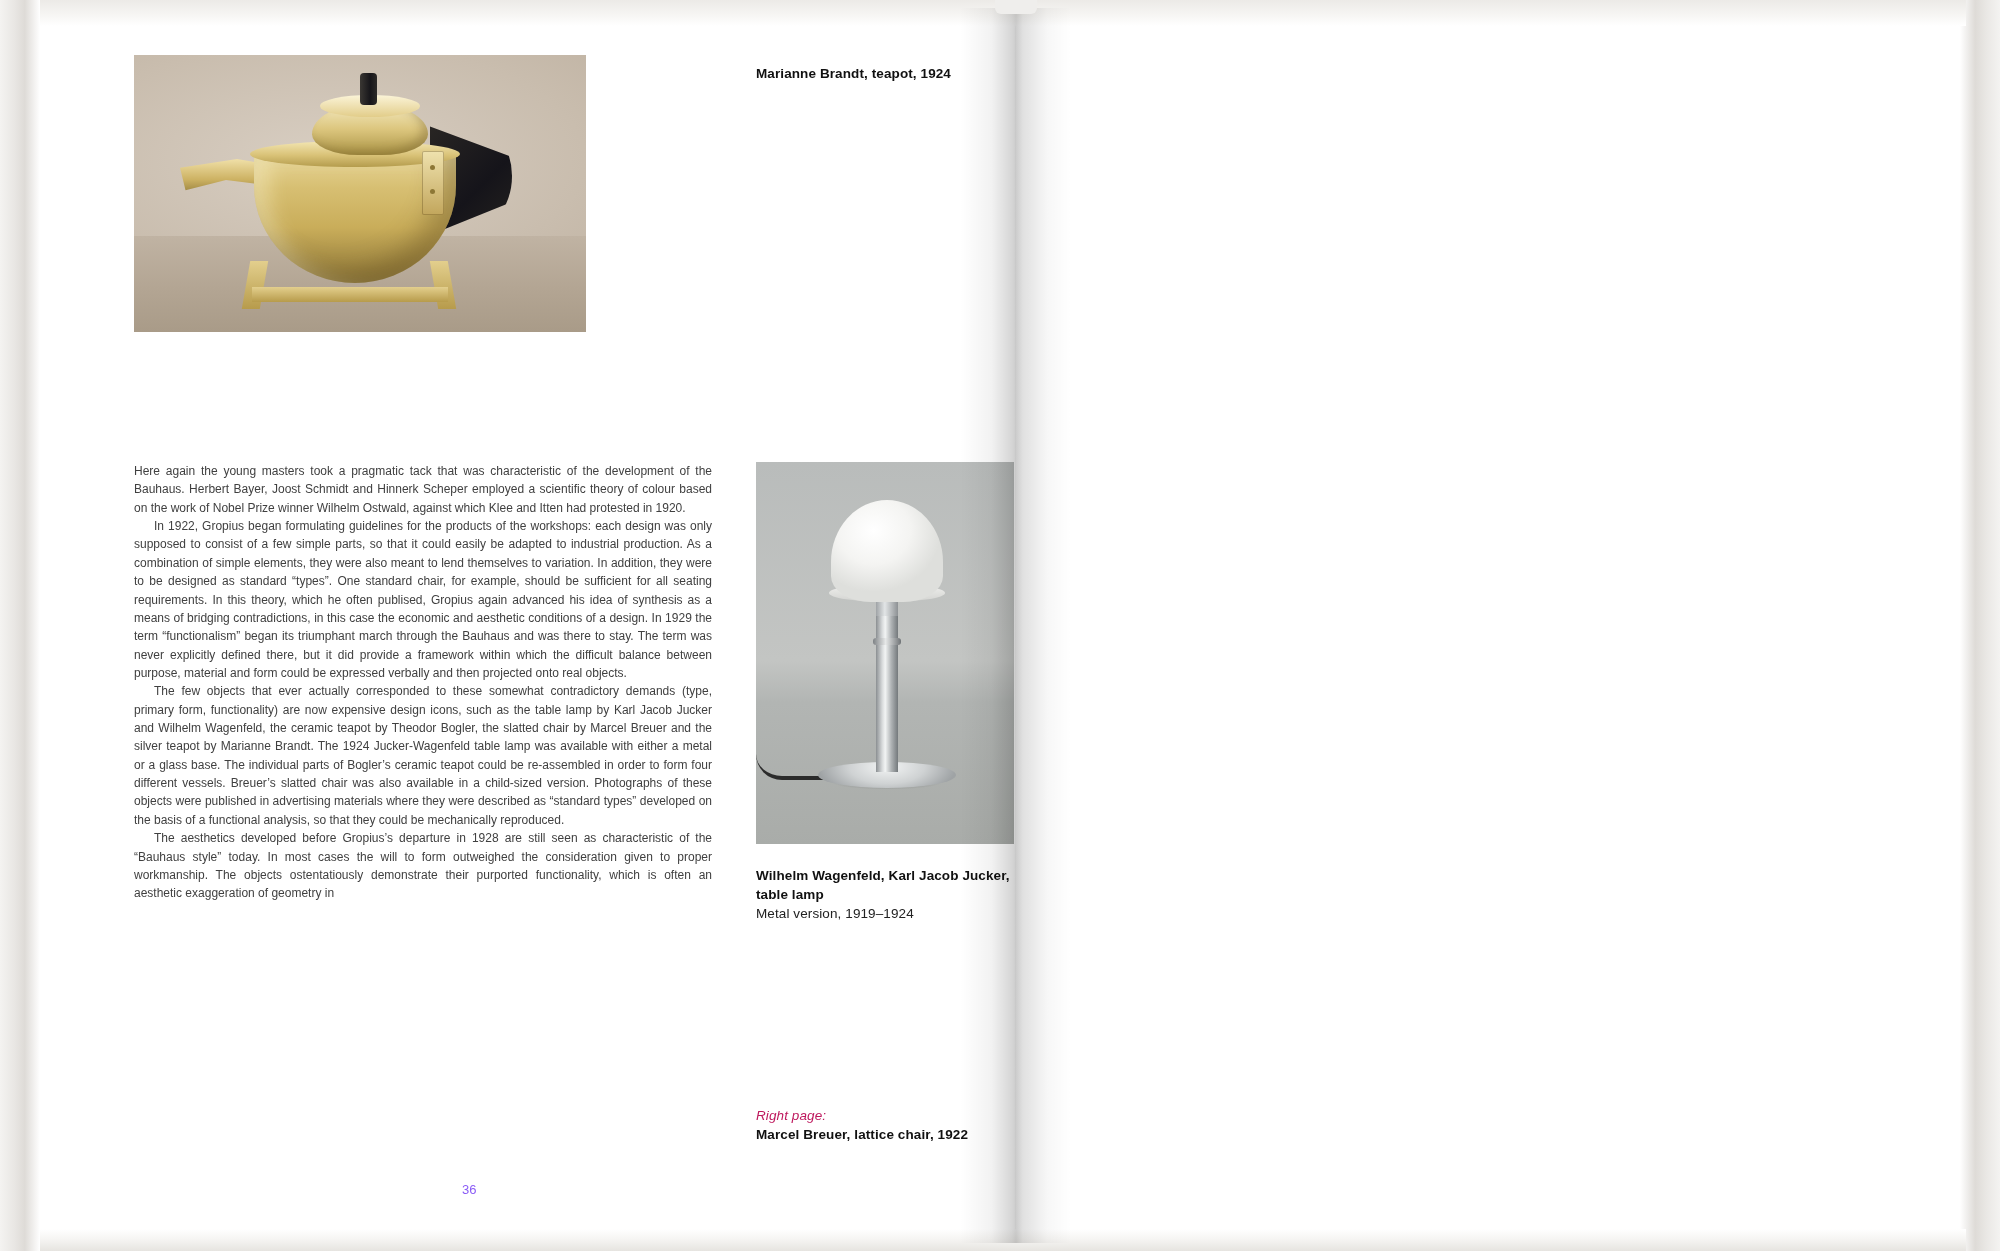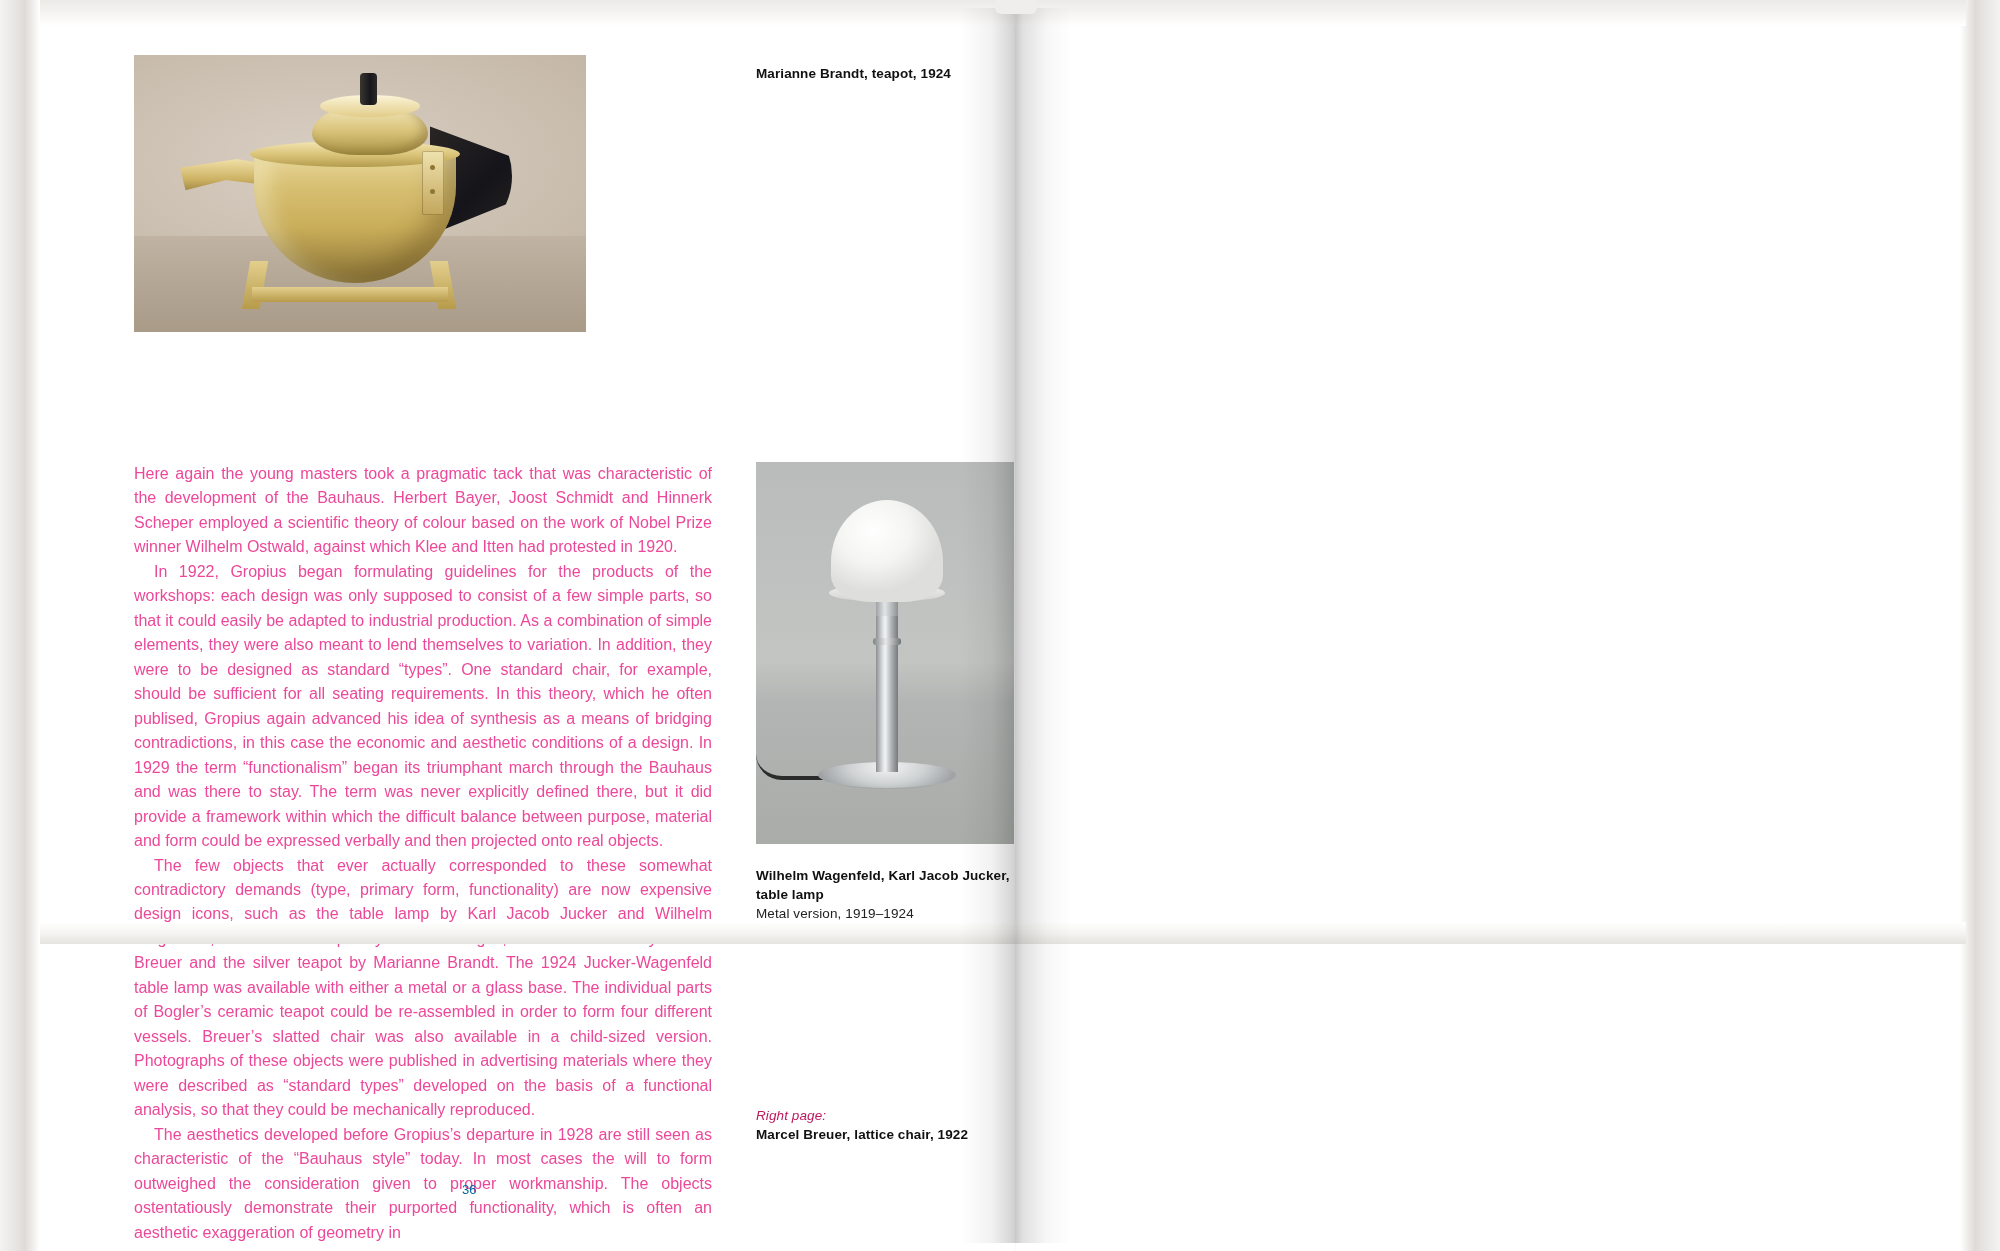--- a/index.html
+++ b/index.html
@@ -12,21 +12,21 @@
     height: 1251px;
     overflow: hidden;
     font-family: "Liberation Sans", sans-serif;
     color: #1a1a1a;
   }
 
   
   .spread {
     position: relative;
     width: 2000px;
-    height: 944px;
+    height: 1251px;
     background: #ffffff;
   }
 
   
   .backdrop {
     position: absolute;
     inset: 0;
     background: #fdfdfd;
   }
 
@@ -221,33 +221,33 @@
     color: #be185d;
   }
 
   #caption-teapot { left: 718px; top: 64px; width: 260px; }
 
   .body-col {
     position: absolute;
     left: 96px;
     top: 462px;
     width: 578px;
-    font-size: 16px;
+    font-size: 12px;
     line-height: 1.53;
     text-align: justify;
-    color: #ec4899;
+    color: #404040;
     font-family: "Liberation Sans", sans-serif;
   }
   .body-col p { margin: 0; }
   .body-col p + p { text-indent: 20px; }
 
   .folio {
     position: absolute;
     font-size: 13px;
-    color: #0369a1;
+    color: #8b5cf6;
   }
   #folio-left { left: 424px; top: 1182px; }
 
   
   .lamp-figure {
     position: absolute;
     left: 718px;
     top: 462px;
     width: 258px;
     height: 382px;

